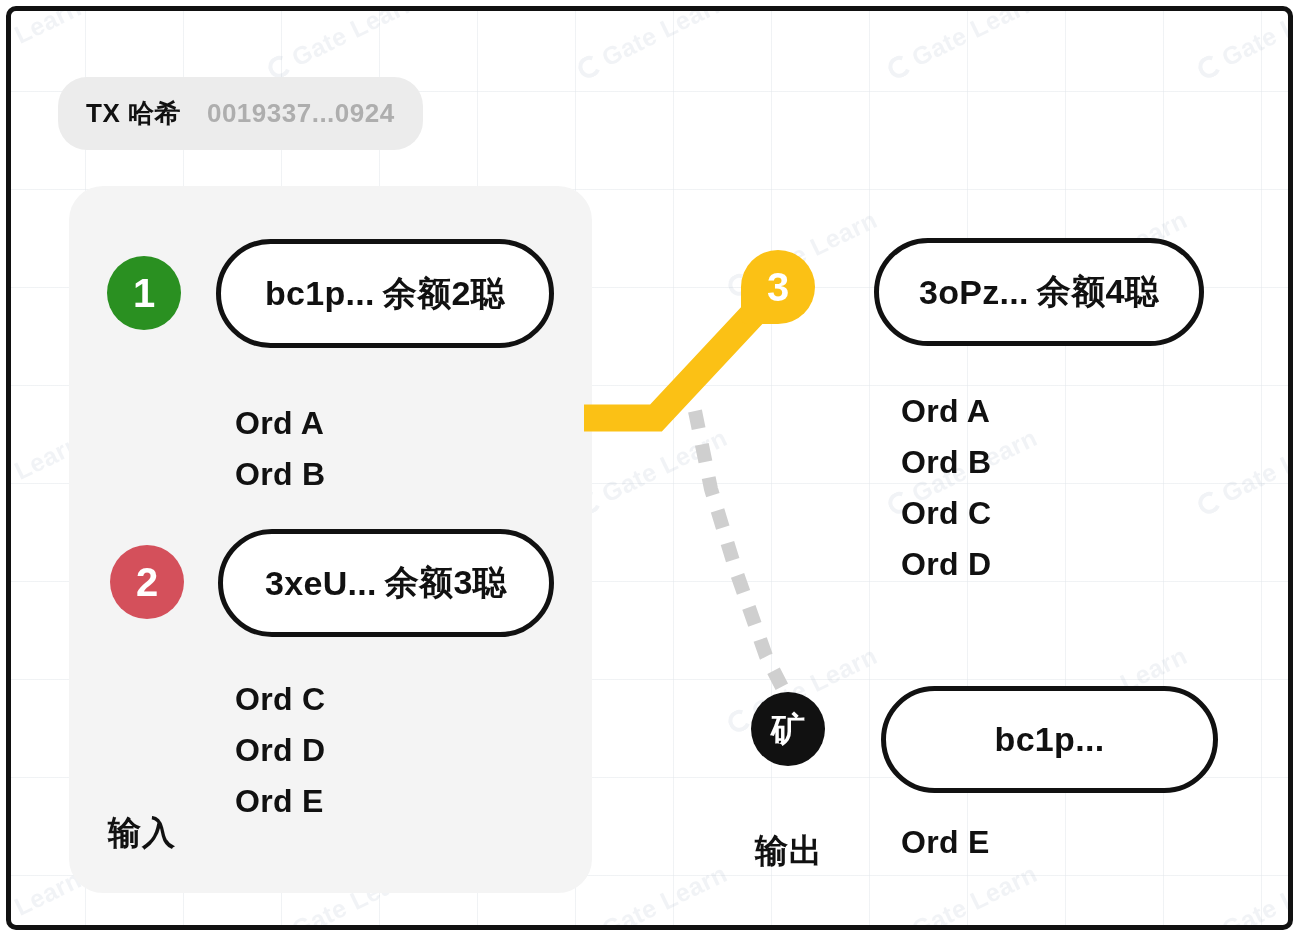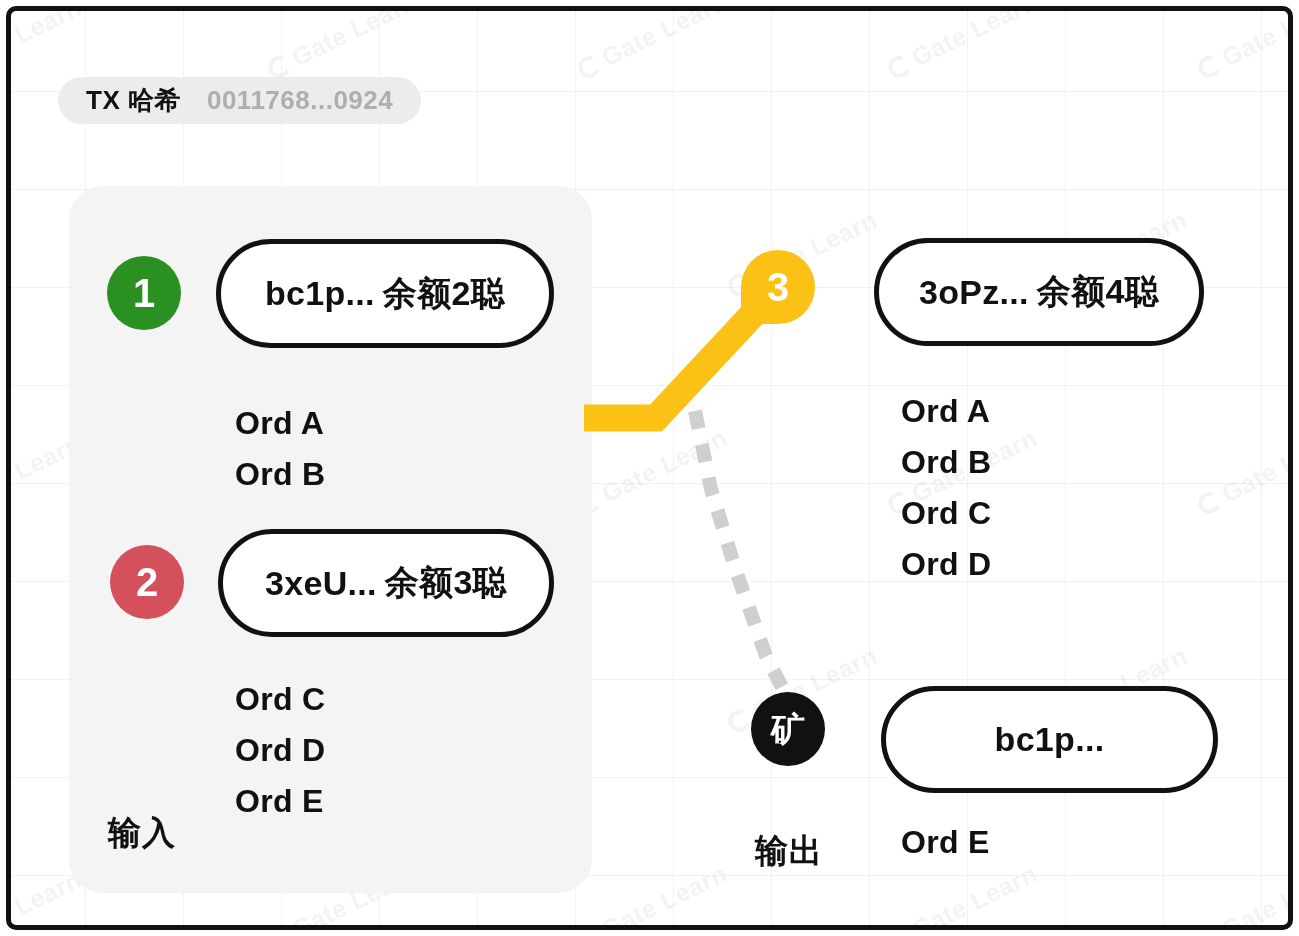--- a/index.html
+++ b/index.html
@@ -61,21 +61,21 @@
     border-radius: 50%;
     border-right-color: transparent;
     position: relative;
   }
 
   
   #tx-pill {
     position: absolute;
     left: 47px;
     top: 66px;
-    height: 47px;
+    height: 73px;
     padding: 0 28px 0 28px;
     background: #ececec;
     border-radius: 29px;
     display: flex;
     align-items: center;
     gap: 26px;
   }
   #tx-pill .tx-label {
     font-size: 26px;
     font-weight: 700;
@@ -285,21 +285,21 @@
         <span>Gate Learn</span>
       </div>
       <div class="wm" style="left: 1180px; top: 882px;">
         <span class="wmg"></span>
         <span>Gate Learn</span>
       </div>
     </div>
 
   <div id="tx-pill">
     <span class="tx-label">TX 哈希</span>
-    <span class="tx-value">0011768...0924</span>
+    <span class="tx-value">0019337...0924</span>
   </div>
 
   <div id="inputs-card"></div>
 
   <svg id="connectors" viewBox="0 0 1287 924" xmlns="http://www.w3.org/2000/svg">
 
     <path d="M 684 400 L 700 478 L 725 560 L 755 645 L 772 678" fill="none" stroke="#cfcfcf" stroke-width="14" stroke-linecap="butt" stroke-dasharray="18 16"></path>
 
     <path d="M 573 407 L 645 407 L 745 300" fill="none" stroke="#fbc115" stroke-width="27" stroke-linecap="butt" stroke-linejoin="miter"></path>
   </svg>

